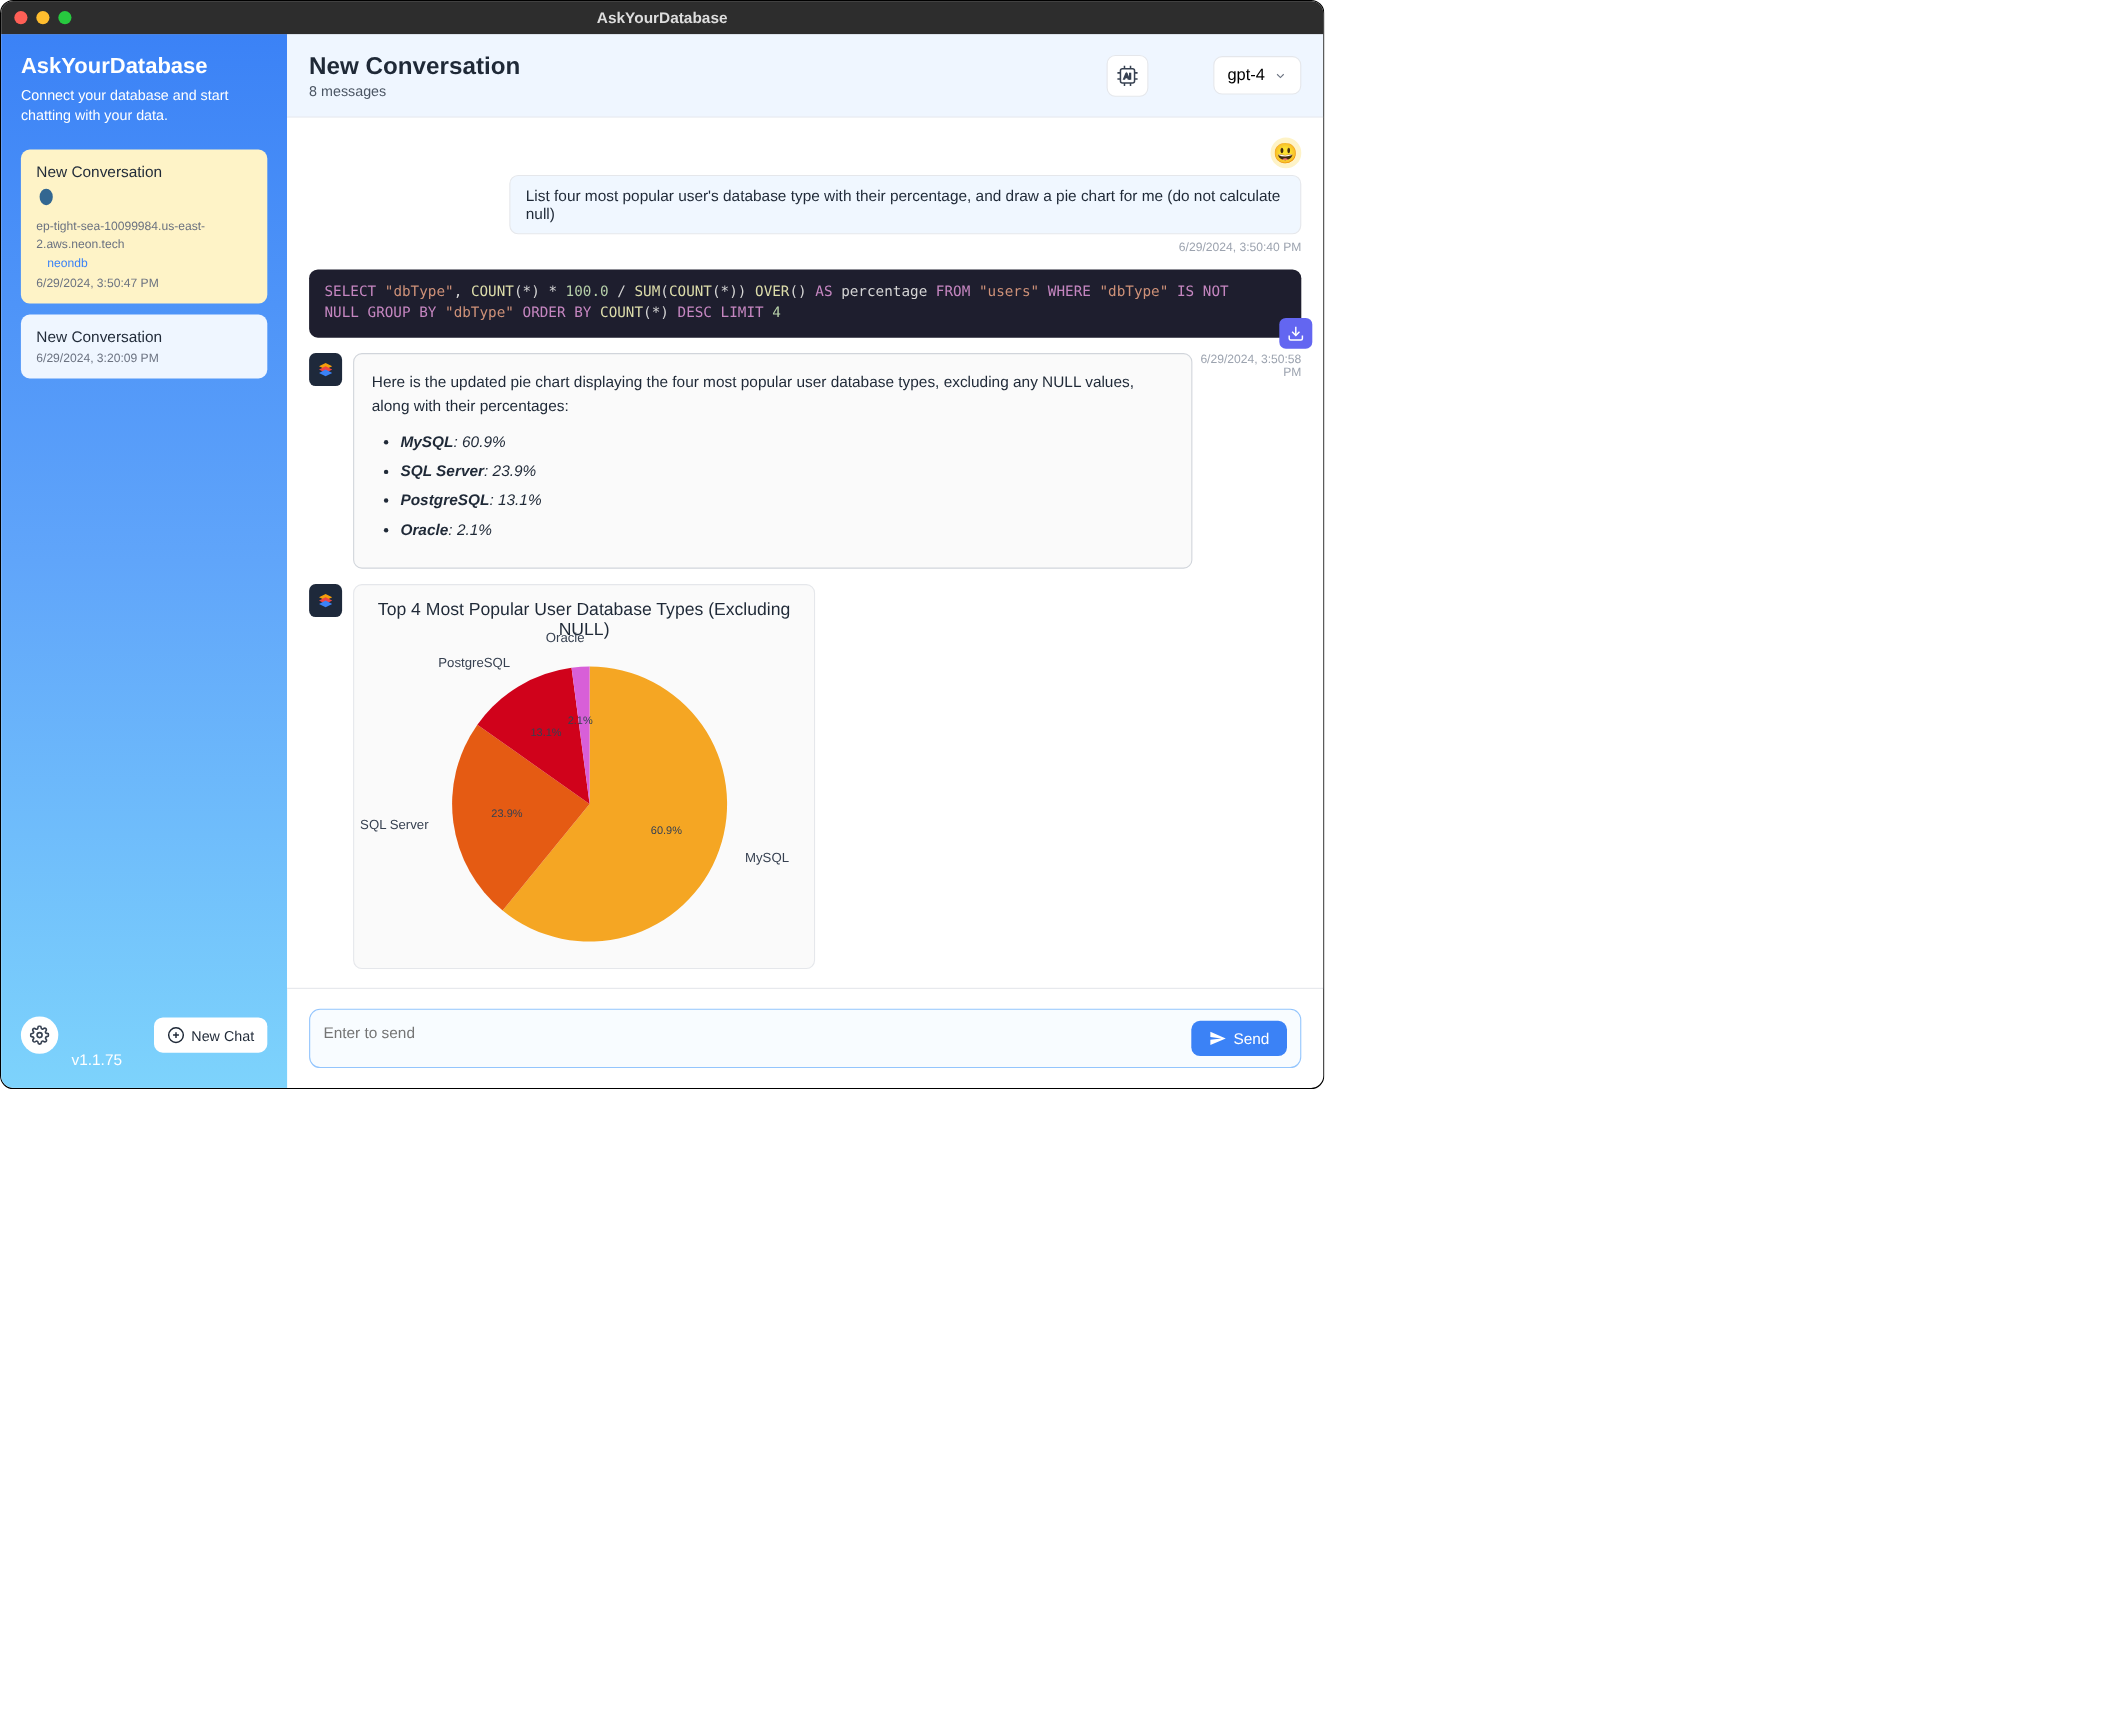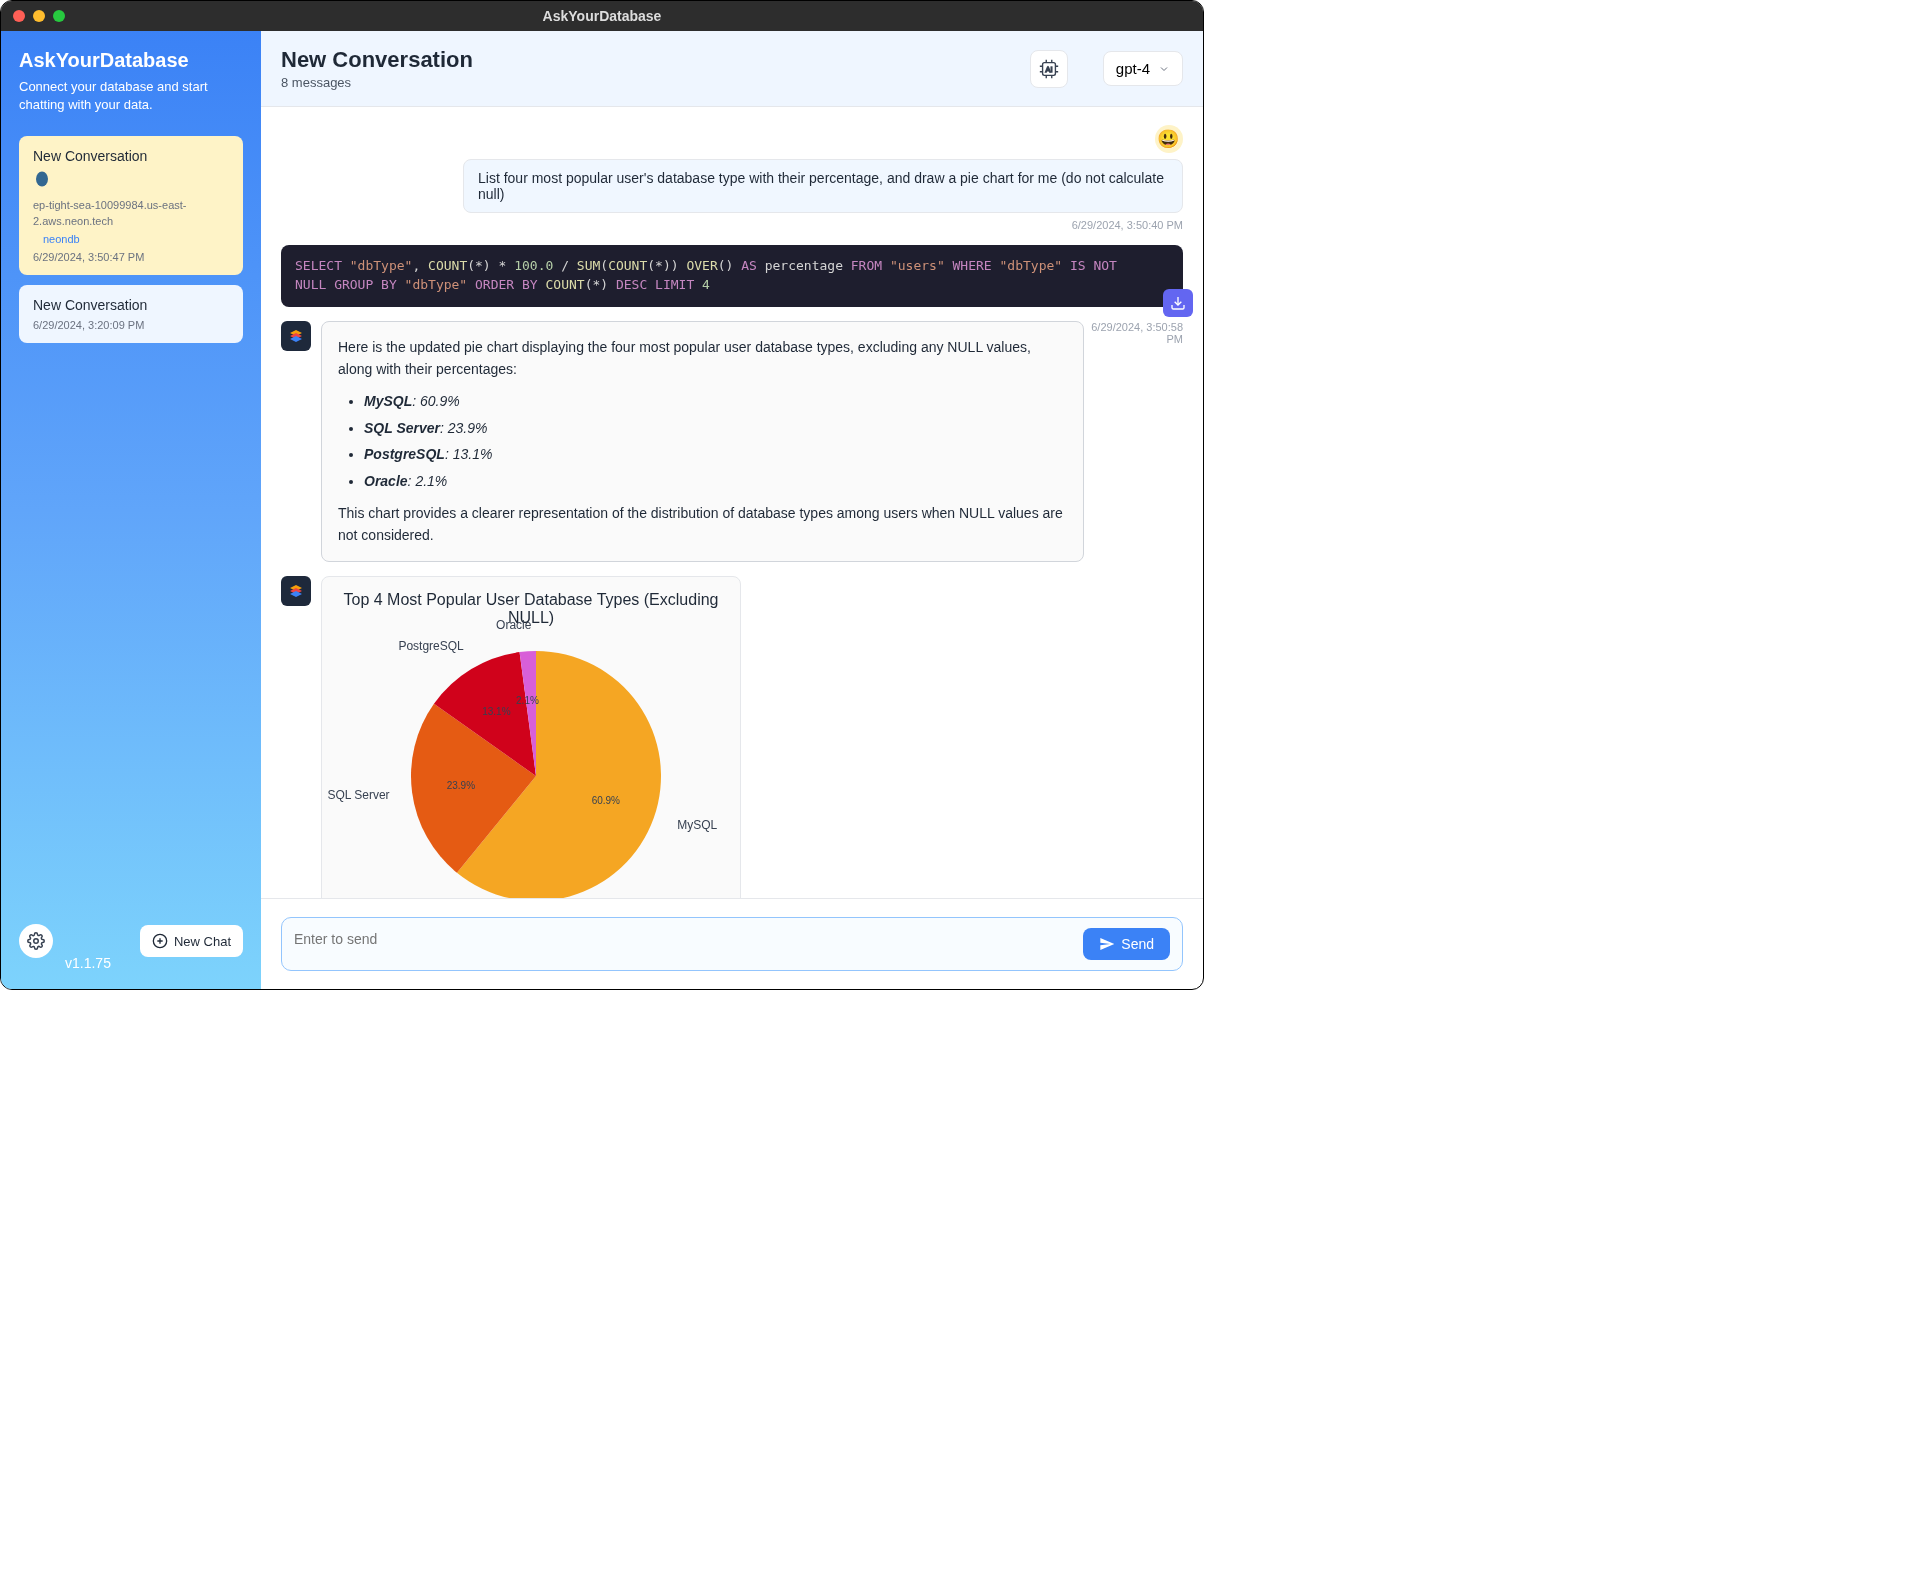--- a/index.html
+++ b/index.html
@@ -97,21 +97,21 @@
   padding: 16px 20px;
   display: flex;
   align-items: center;
   justify-content: space-between;
   background: #eff6ff;
   border-bottom: 1px solid #e5e7eb;
 }
 .header-left {}
 .header-title { font-size: 22px; font-weight: 700; color: #1f2937; }
 .header-sub { font-size: 13px; color: #4b5563; margin-top: 2px; }
-.header-right { display: flex; align-items: center; gap: 2px; }
+.header-right { display: flex; align-items: center; gap: 26px; }
 .ai-icon-btn {
   width: 38px; height: 38px;
   border: 1px solid #e5e7eb;
   border-radius: 8px;
   background: #fff;
   display: flex; align-items: center; justify-content: center;
   cursor: pointer;
 }
 .model-select {
   border: 1px solid #e5e7eb;
@@ -352,21 +352,20 @@
           </div>
           <div class="assistant-block">
             <div class="assistant-content">
               <p>Here is the updated pie chart displaying the four most popular user database types, excluding any NULL values, along with their percentages:</p>
               <ul>
                 <li><strong>MySQL</strong>: <span>60.9%</span></li>
                 <li><strong>SQL Server</strong>: <span>23.9%</span></li>
                 <li><strong>PostgreSQL</strong>: <span>13.1%</span></li>
                 <li><strong>Oracle</strong>: <span>2.1%</span></li>
               </ul>
-              <p>This chart provides a clearer representation of the distribution of database types among users when NULL values are not considered.</p>
             </div>
             <div class="timestamp" style="text-align:right;">6/29/2024, 3:50:58 PM</div>
           </div>
         </div>
 
         <div class="assistant-row">
           <div class="assistant-avatar">
             <svg width="18" height="18" viewBox="0 0 24 24">
                 <path d="M4 8 L12 4 L20 8 L12 12 Z" fill="#f59e0b"></path>
                 <path d="M4 12 L12 8 L20 12 L12 16 Z" fill="#ef4444"></path>

